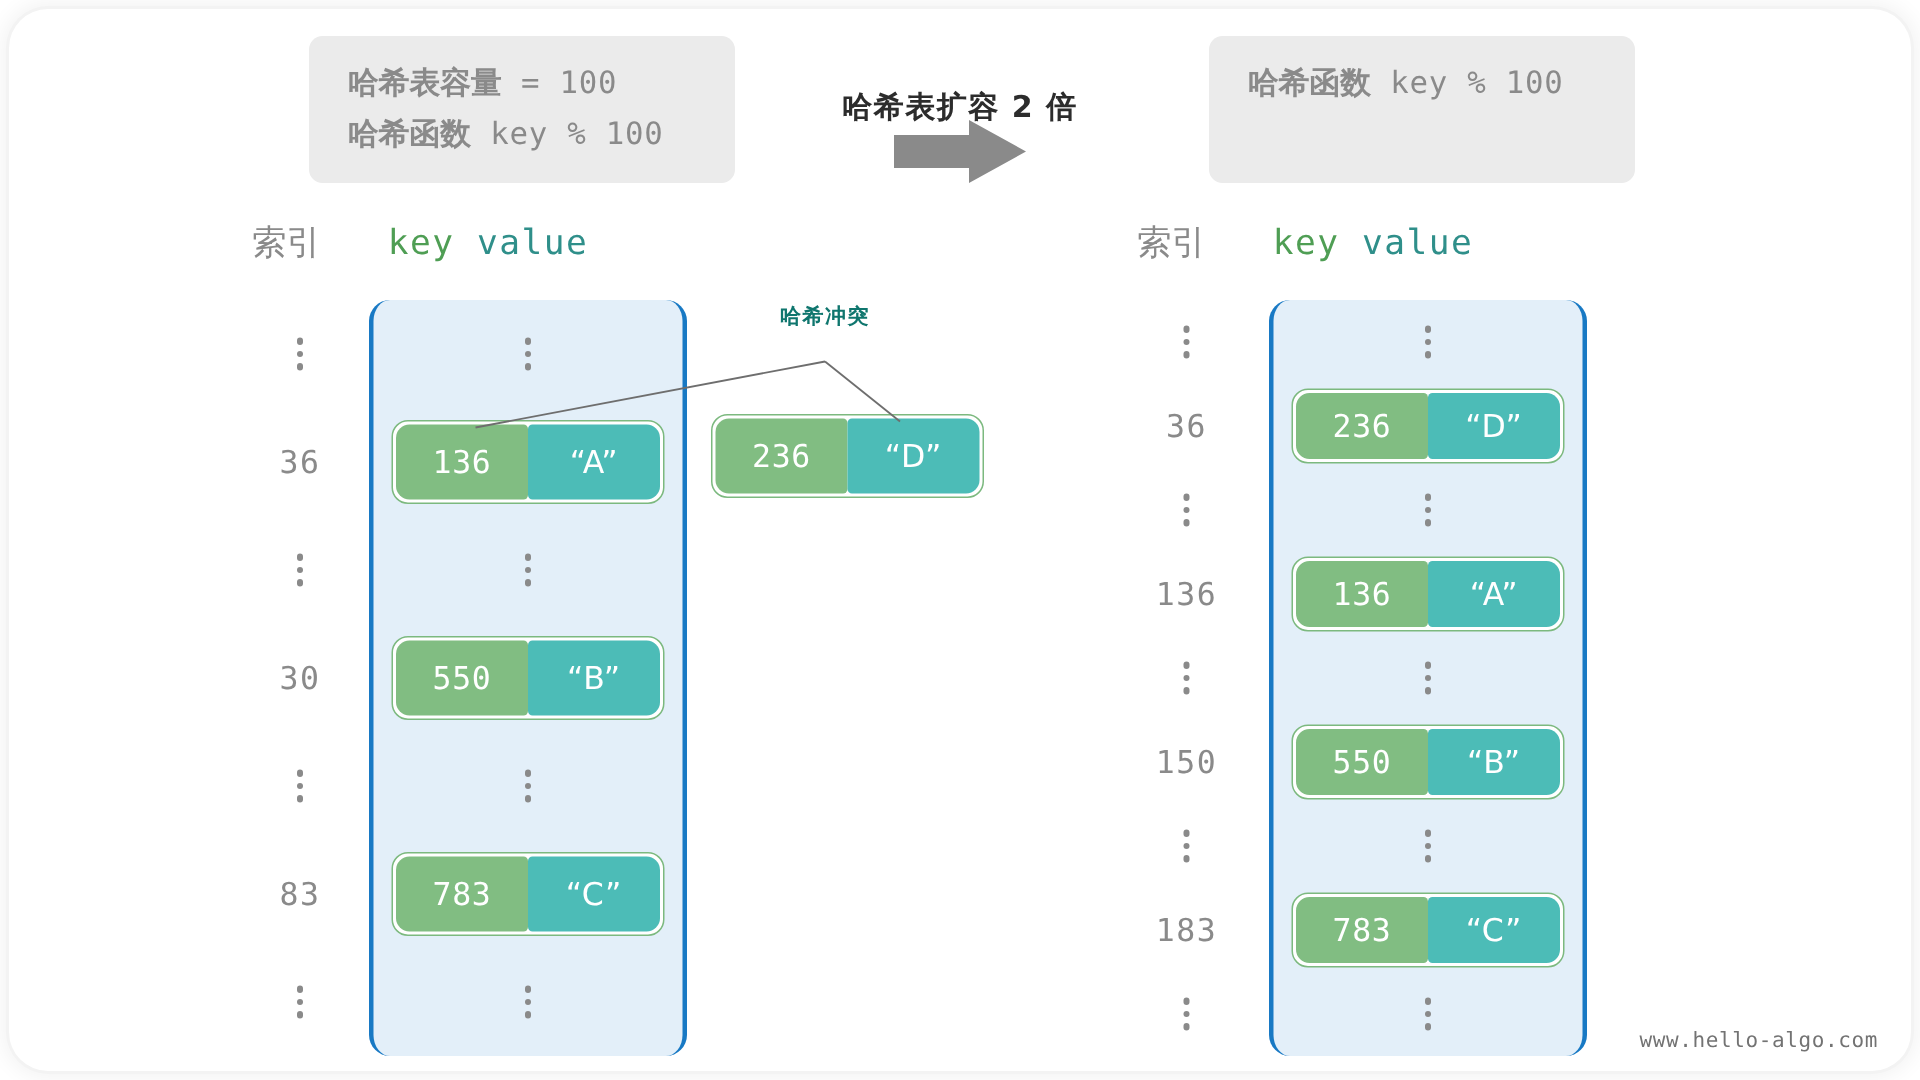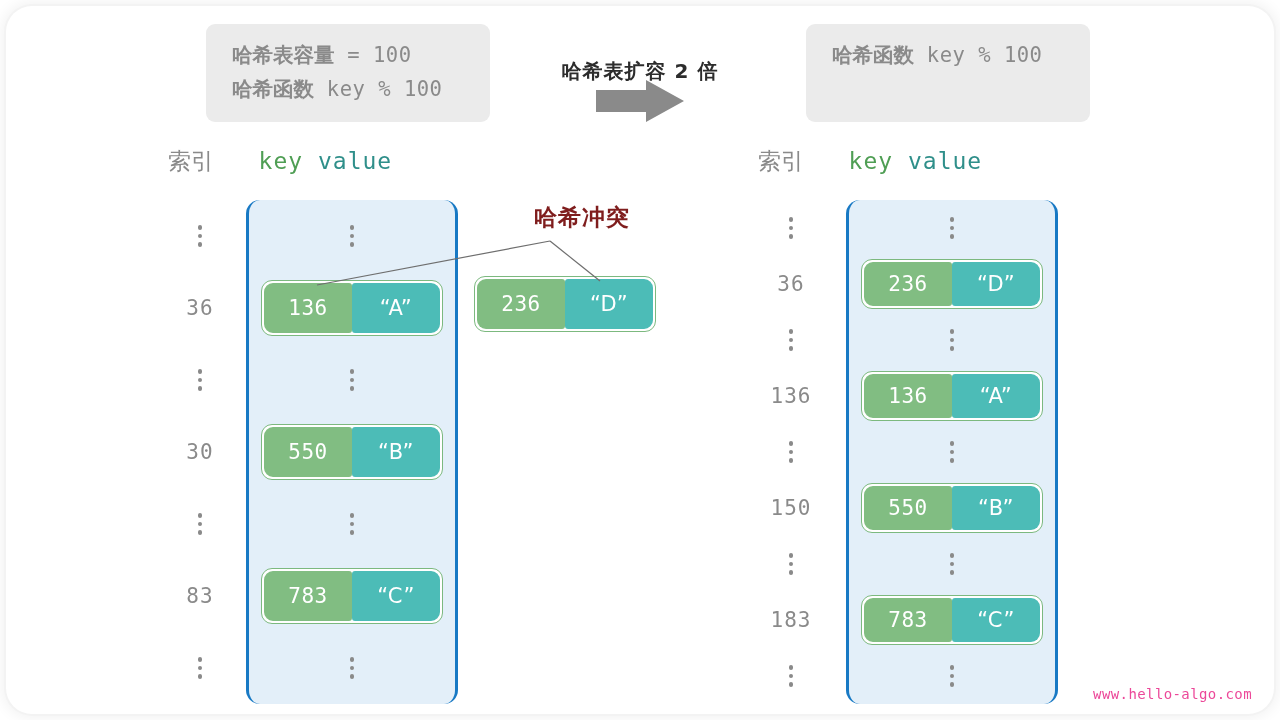--- a/index.html
+++ b/index.html
@@ -172,41 +172,41 @@
   #collision-pair {
     position: absolute;
     left: 474px;
     top: 276px;
   }
   #collision-label {
     position: absolute;
     left: 470px;
     top: 202px;
     width: 160px;
-    text-align: right;
-    font-size: 23px;
+    text-align: center;
+    font-size: 14px;
     font-weight: bold;
-    color: #7f1d1d;
+    color: #0f766e;
     letter-spacing: 1px;
   }
   #leader-svg {
     position: absolute;
     left: 0; top: 0;
     width: 1280px;
     height: 720px;
     pointer-events: none;
   }
 
   #watermark {
     position: absolute;
     right: 28px;
     bottom: 18px;
     font-family: "DejaVu Sans Mono", "Liberation Mono", monospace;
     font-size: 14px;
-    color: #ec4899;
+    color: #737373;
     letter-spacing: 0.4px;
   }
 </style>
 </head>
 <body>
 
 <div id="canvas">
   <div id="frame"></div>
 
   <div class="info-box" id="info-left">

